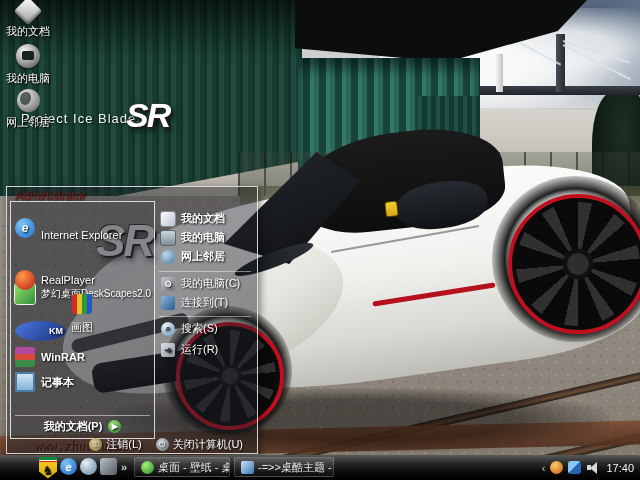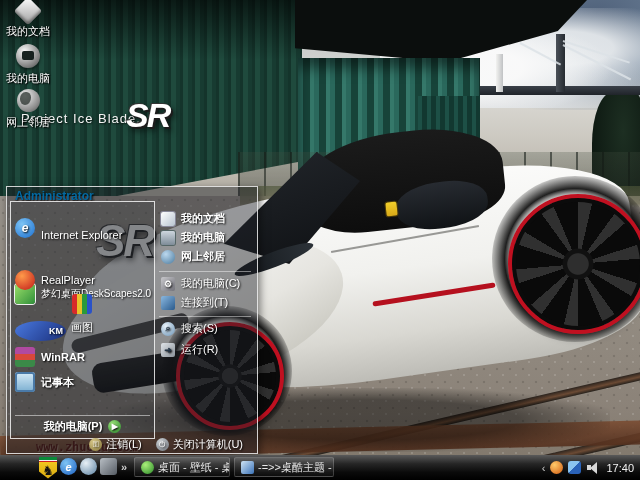--- a/index.html
+++ b/index.html
@@ -113,21 +113,21 @@
     background:radial-gradient(circle at 35% 30%,#f2f2f2,#8e8e8e 65%,#4a4a4a);position:relative;}
   .g-globe::after{content:"";position:absolute;left:3px;top:3px;width:11px;height:13px;
     border-radius:50% 40% 55% 45%;background:rgba(40,48,44,.75);}
   .g-bin{width:22px;height:15px;border-radius:2px 2px 10px 10px;margin-top:6px;
     background:linear-gradient(180deg,#efefef,#7a7a7a);box-shadow:inset 0 3px 2px rgba(0,0,0,.35);}
 
   
   #start-menu{left:6px;top:186px;width:250px;height:266px;z-index:40;
     background:rgba(28,32,38,.45);border:1px solid rgba(240,240,240,.85);
     box-shadow:2px 3px 8px rgba(0,0,0,.5);}
-  #sm-user{position:absolute;left:8px;top:2px;font-size:12px;font-weight:bold;color:#0369a1;
+  #sm-user{position:absolute;left:8px;top:2px;font-size:12px;font-weight:normal;color:#7f1d1d;
     text-shadow:1px 1px 2px #000;}
   #sm-left{position:absolute;left:3px;top:14px;width:143px;height:236px;
     border:1px solid rgba(255,255,255,.8);background:rgba(40,44,50,.18);}
   .sm-item{position:absolute;left:4px;display:flex;align-items:center;gap:6px;
     color:#fff;font-size:11px;cursor:pointer;text-shadow:1px 1px 2px #000;white-space:nowrap;}
   .ico20{width:20px;height:20px;flex:0 0 20px;border-radius:3px;display:flex;
     align-items:center;justify-content:center;font-size:12px;font-weight:bold;color:#fff;}
   .ico14{width:14px;height:14px;flex:0 0 14px;border-radius:2px;display:flex;
     align-items:center;justify-content:center;font-size:9px;font-weight:bold;color:#fff;}
   .i-ie{background:radial-gradient(circle at 35% 30%,#7ec4f4,#1b6fd0);font-style:italic;
@@ -285,21 +285,21 @@
       </div>
       <div class="sm-item" style="top:145px;width:134px;">
         <span class="ico20 i-rar"></span>
         <span class="bold">WinRAR</span>
       </div>
       <div class="sm-item" style="top:170px;width:134px;">
         <span class="ico20 i-note"></span>
         <span class="bold">记事本</span>
       </div>
       <div id="sm-allprog">
-        <span>我的电脑(P)</span>
+        <span>我的文档(P)</span>
         <span class="green-arrow">▶</span>
       </div>
     </div>
 
     <div style="position:absolute;left:150px;top:14px;width:98px;height:236px;">
       <div class="sm-item bold" style="top:10px;">
         <span class="ico14 i-mydocs"></span>
         <span>我的文档</span>
       </div>
       <div class="sm-item bold" style="top:29px;">

